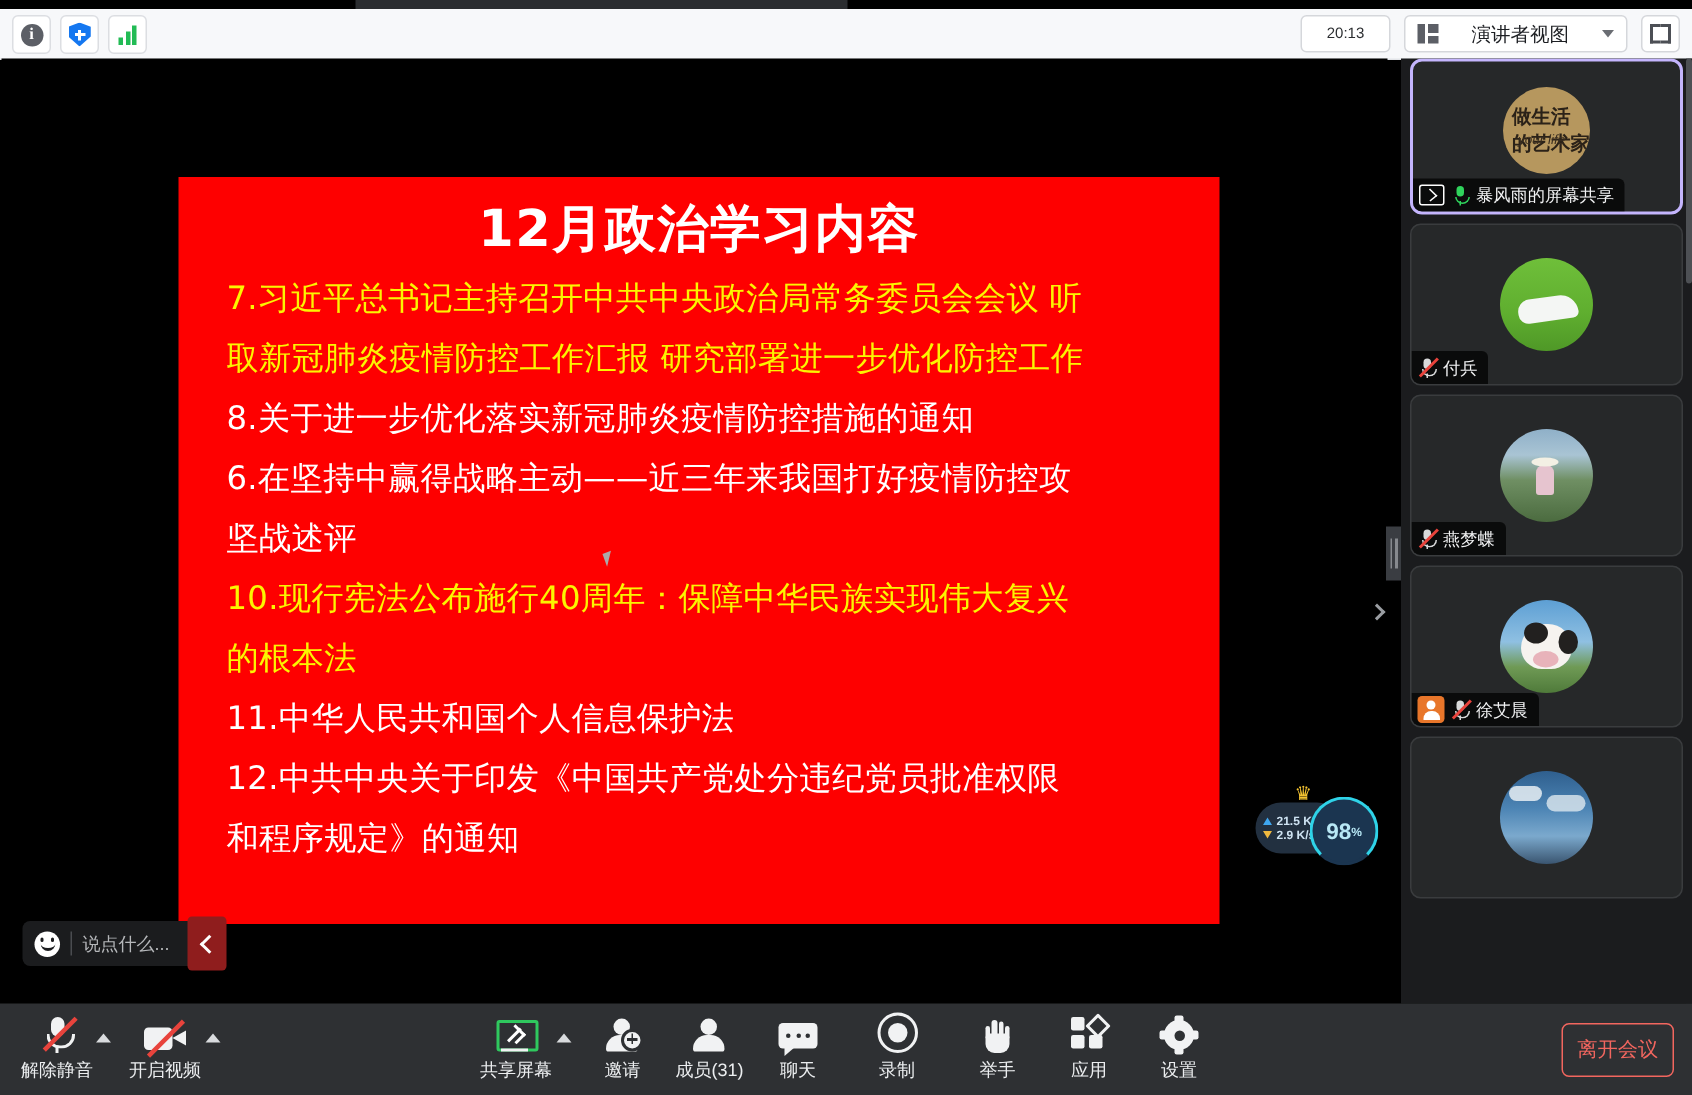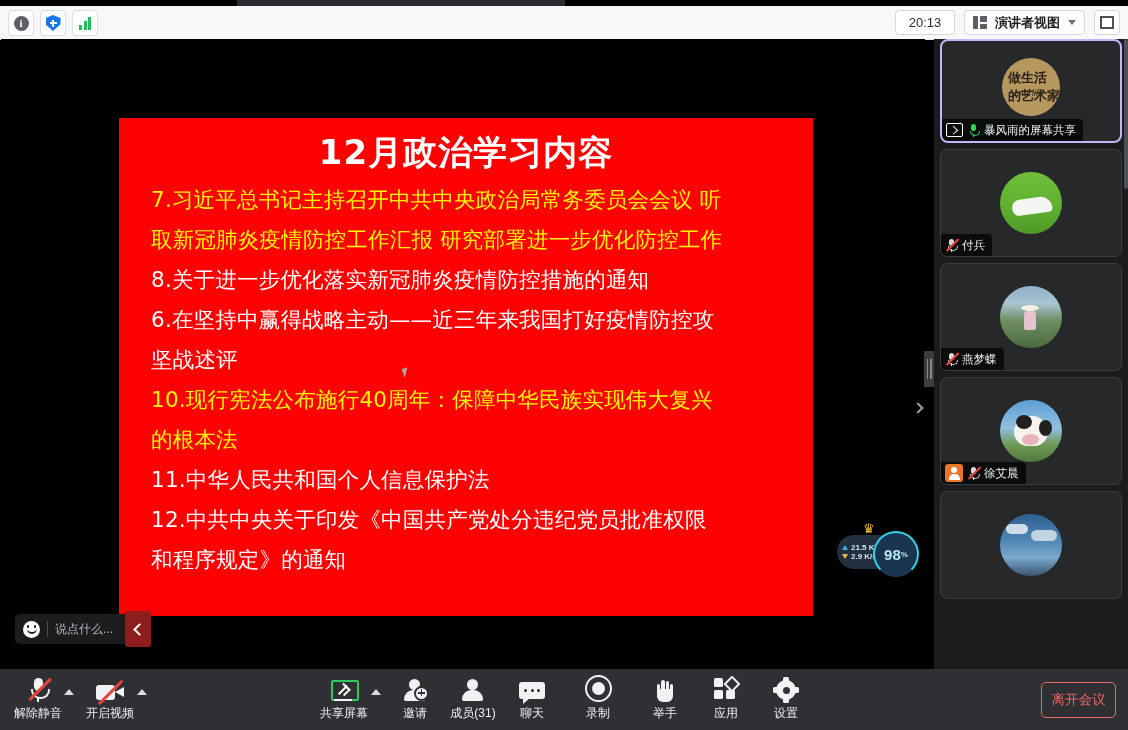--- a/index.html
+++ b/index.html
@@ -23,22 +23,22 @@
   .shield:before{content:"";position:absolute;width:7px;height:1.6px;background:#fff;}
   .shield:after{content:"";position:absolute;width:1.6px;height:7px;background:#fff;}
   .bars{display:flex;align-items:flex-end;gap:1.5px;height:13px;}
   .bars i{display:block;width:3px;background:#22bb55;}
   .bars i:nth-child(1){height:5px}
   .bars i:nth-child(2){height:9px}
   .bars i:nth-child(3){height:13px}
 
   .tb-right{position:absolute;right:8px;top:4px;display:flex;align-items:center;gap:9px;}
   .clock{min-width:44px;height:23px;border:1px solid #d5d7db;border-radius:4px;background:#fff;
-    font-size:13px;color:#2b2d30;display:flex;align-items:center;justify-content:center;padding:0 7px;}
-  .viewsel{height:23px;border:1px solid #d5d7db;border-radius:4px;background:#fff;display:flex;align-items:center;gap:8px;padding:0 8px;font-weight:bold;}
+    font-size:10px;color:#2b2d30;display:flex;align-items:center;justify-content:center;padding:0 7px;}
+  .viewsel{height:23px;border:1px solid #d5d7db;border-radius:4px;background:#fff;display:flex;align-items:center;gap:22px;padding:0 8px;}
   .vs-icon{position:relative;width:14px;height:13px;}
   .vs-icon b{position:absolute;display:block;background:#5c5f66;}
   .vs-icon b:nth-child(1){left:0;top:0;width:5px;height:13px;}
   .vs-icon b:nth-child(2){left:6.5px;top:0;width:7.5px;height:6px;}
   .vs-icon b:nth-child(3){left:6.5px;top:7.5px;width:7.5px;height:5.5px;}
   .vs-label{font-size:13px;color:#1d1f23;}
   .caret{width:0;height:0;border-left:4px solid transparent;border-right:4px solid transparent;border-top:5px solid #6a6d73;}
   .fullscr{width:24px;height:23px;border:1px solid #d5d7db;border-radius:4px;background:#fff;position:relative;}
   .fullscr span{position:absolute;width:5px;height:5px;}
   .fullscr span:nth-child(1){left:5px;top:5px;border-left:2px solid #4c4f55;border-top:2px solid #4c4f55;}

